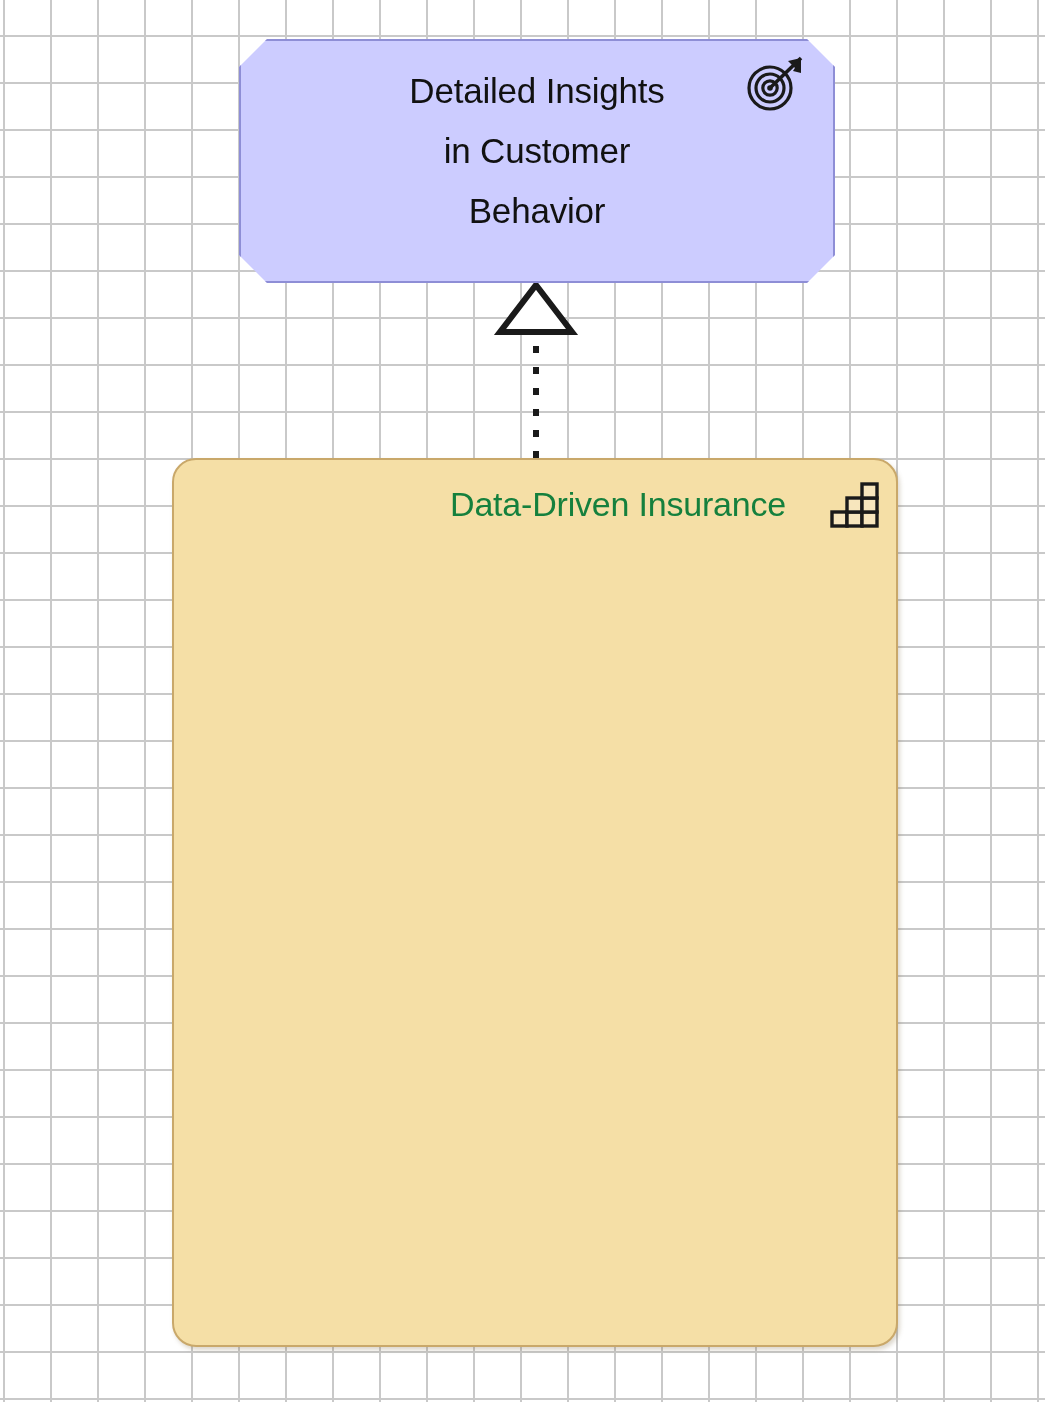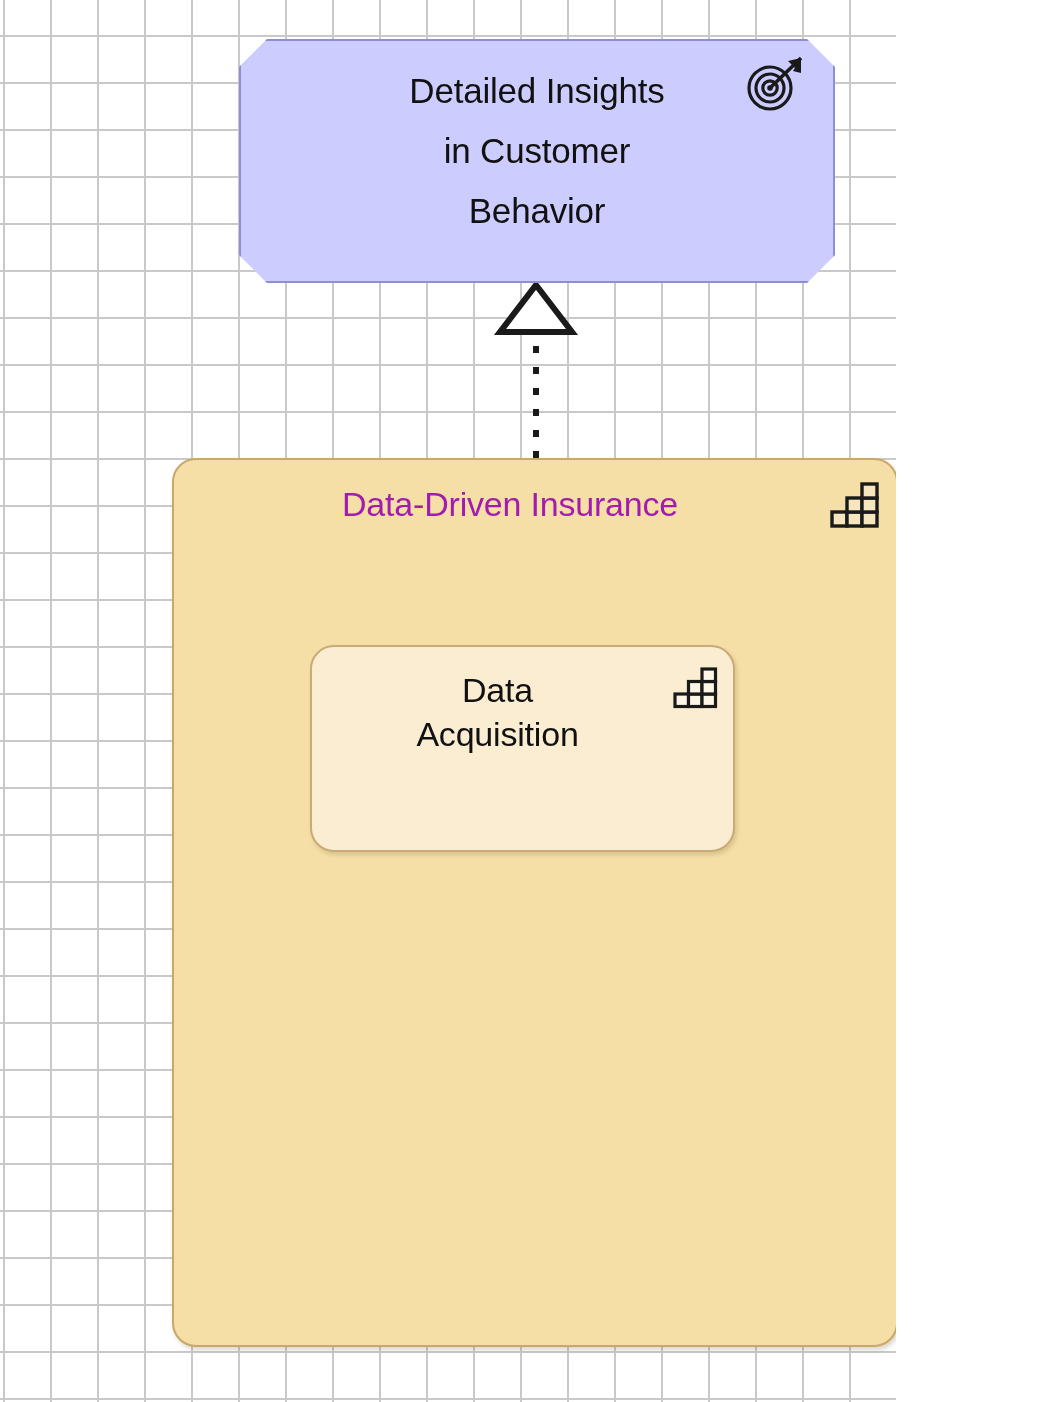--- a/index.html
+++ b/index.html
@@ -7,21 +7,21 @@
     margin: 0;
     padding: 0;
     background: #ffffff;
   }
   body {
     font-family: "Liberation Sans", sans-serif;
   }
 
   #canvas {
     position: relative;
-    width: 896px;
+    width: 1045px;
     height: 1402px;
     overflow: hidden;
     background-color: #ffffff;
   }
 
   
   .grid-bg {
     position: absolute;
     left: 0; top: 0;
     width: 1045px;
@@ -96,24 +96,24 @@
     border: 2px solid #c9a86a;
     border-radius: 24px;
     box-sizing: border-box;
     box-shadow: 2px 3px 4px rgba(120,100,60,0.25);
   }
   .capability-title {
     position: absolute;
     left: 60px;
     right: 110px;
     top: 24px;
-    text-align: center;
+    text-align: right;
     font-size: 34px;
     line-height: 1.2;
-    color: #a21caf;
+    color: #15803d;
     letter-spacing: -0.2px;
   }
   .capability-icon-corner {
     position: absolute;
     right: 16px;
     top: 22px;
     width: 50px;
     height: 46px;
   }
 
@@ -202,31 +202,17 @@
       <g fill="#f7e6bd" stroke="#1a1a1a" stroke-width="3.4">
         <rect x="2" y="30" width="15" height="14"></rect>
         <rect x="17" y="30" width="15" height="14"></rect>
         <rect x="32" y="30" width="15" height="14"></rect>
         <rect x="17" y="16" width="15" height="14"></rect>
         <rect x="32" y="16" width="15" height="14"></rect>
         <rect x="32" y="2" width="15" height="14"></rect>
       </g>
     </svg>
 
-    <div class="nested-node acquisition">
-      <div class="nested-title">Data
-Acquisition</div>
-      <svg class="nested-icon-corner" viewBox="0 0 46 42">
-        <g fill="#fdf6e6" stroke="#1a1a1a" stroke-width="3.2">
-          <rect x="2" y="27" width="13.5" height="12.5"></rect>
-          <rect x="15.5" y="27" width="13.5" height="12.5"></rect>
-          <rect x="29" y="27" width="13.5" height="12.5"></rect>
-          <rect x="15.5" y="14.5" width="13.5" height="12.5"></rect>
-          <rect x="29" y="14.5" width="13.5" height="12.5"></rect>
-          <rect x="29" y="2" width="13.5" height="12.5"></rect>
-        </g>
-      </svg>
-    </div>
 
 
   </div>
 
 </div>
 
 </body></html>

